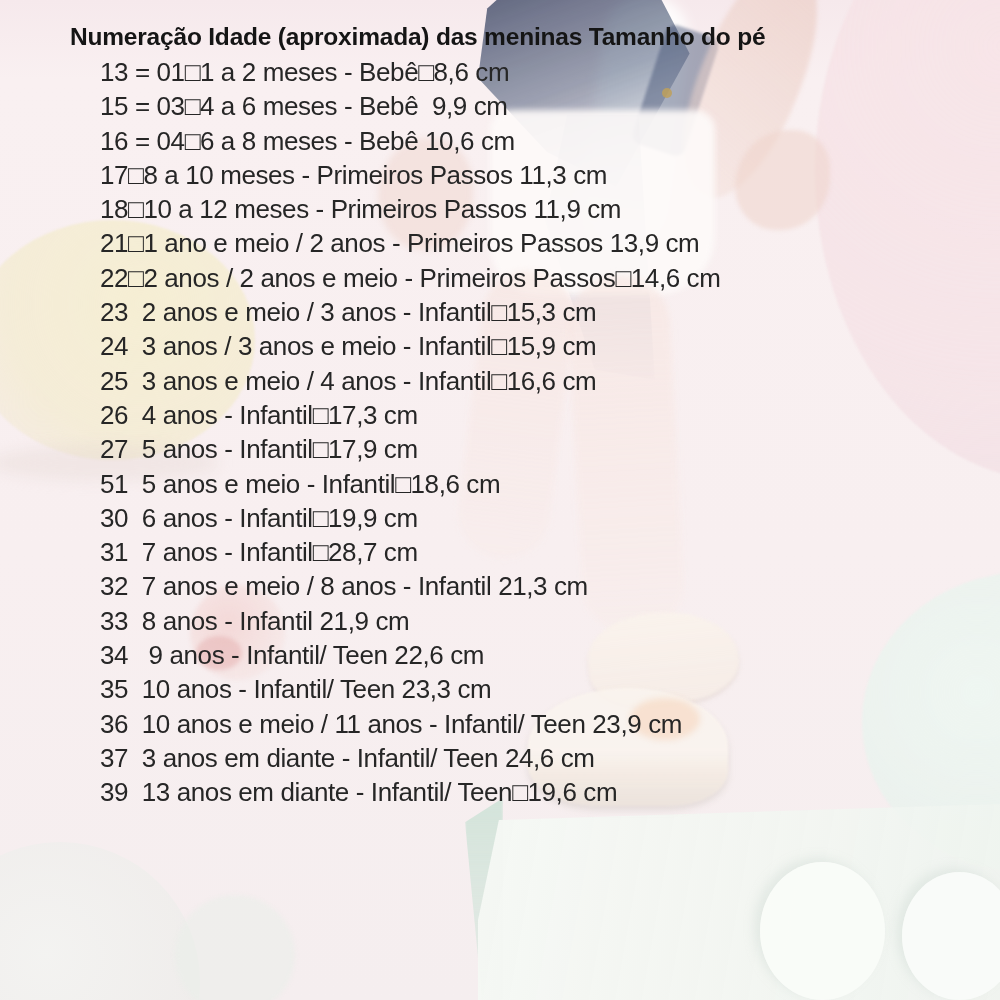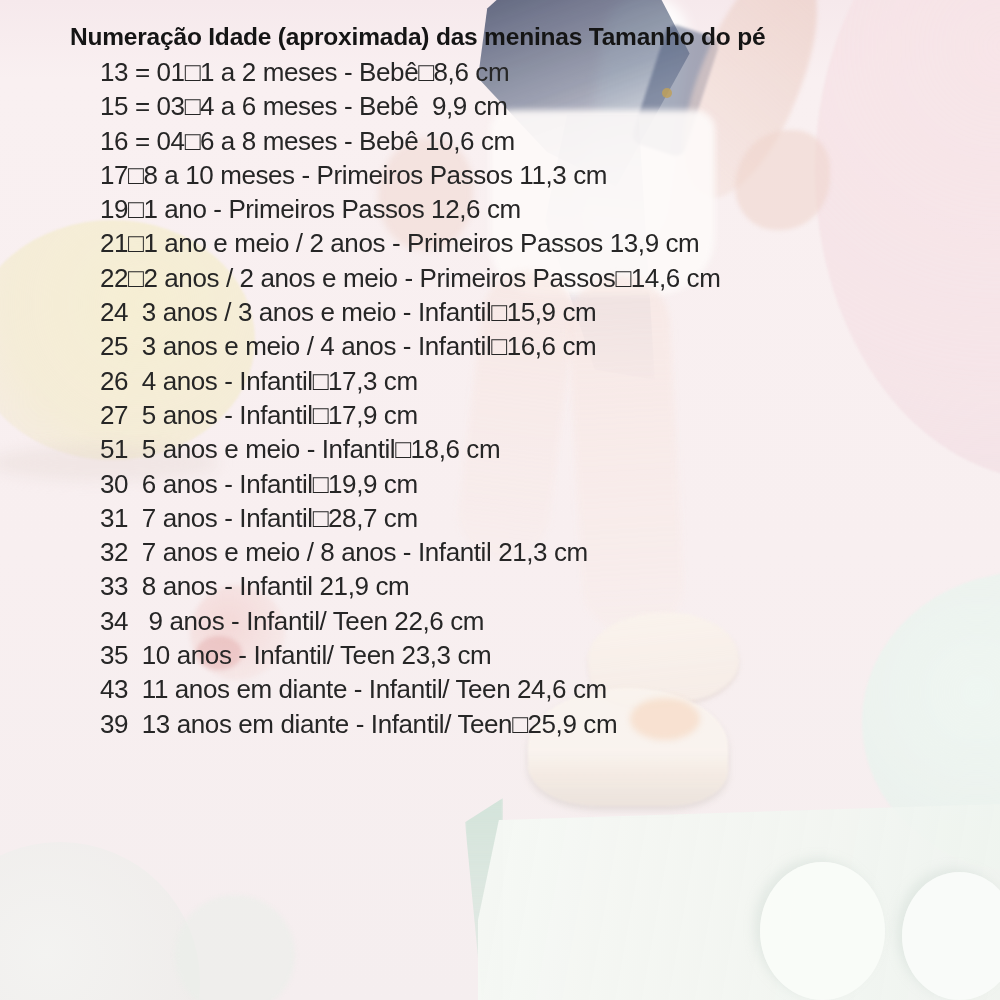--- a/index.html
+++ b/index.html
@@ -118,31 +118,33 @@
     <div class="shape red-shoe-dot"></div>
   </div>
 
   <div class="content">
     <div class="title">Numeração Idade (aproximada) das meninas Tamanho do pé</div>
     <div class="rows">
       <div class="row">13 = 01□1 a 2 meses - Bebê□8,6 cm</div>
       <div class="row">15 = 03□4 a 6 meses - Bebê  9,9 cm</div>
       <div class="row">16 = 04□6 a 8 meses - Bebê 10,6 cm</div>
       <div class="row">17□8 a 10 meses - Primeiros Passos 11,3 cm</div>
-      <div class="row">19□1 ano - Primeiros Passos 12,6 cm</div>
+      <div class="row">18□10 a 12 meses - Primeiros Passos 11,9 cm</div>
       <div class="row">21□1 ano e meio / 2 anos - Primeiros Passos 13,9 cm</div>
       <div class="row">22□2 anos / 2 anos e meio - Primeiros Passos□14,6 cm</div>
+      <div class="row">23  2 anos e meio / 3 anos - Infantil□15,3 cm</div>
       <div class="row">24  3 anos / 3 anos e meio - Infantil□15,9 cm</div>
       <div class="row">25  3 anos e meio / 4 anos - Infantil□16,6 cm</div>
       <div class="row">26  4 anos - Infantil□17,3 cm</div>
       <div class="row">27  5 anos - Infantil□17,9 cm</div>
       <div class="row">51  5 anos e meio - Infantil□18,6 cm</div>
       <div class="row">30  6 anos - Infantil□19,9 cm</div>
       <div class="row">31  7 anos - Infantil□28,7 cm</div>
       <div class="row">32  7 anos e meio / 8 anos - Infantil 21,3 cm</div>
       <div class="row">33  8 anos - Infantil 21,9 cm</div>
       <div class="row">34   9 anos - Infantil/ Teen 22,6 cm</div>
       <div class="row">35  10 anos - Infantil/ Teen 23,3 cm</div>
-      <div class="row">43  11 anos em diante - Infantil/ Teen 24,6 cm</div>
-      <div class="row">39  13 anos em diante - Infantil/ Teen□25,9 cm</div>
+      <div class="row">36  10 anos e meio / 11 anos - Infantil/ Teen 23,9 cm</div>
+      <div class="row">37  3 anos em diante - Infantil/ Teen 24,6 cm</div>
+      <div class="row">39  13 anos em diante - Infantil/ Teen□19,6 cm</div>
     </div>
   </div>
 </div>
 
 </body></html>

